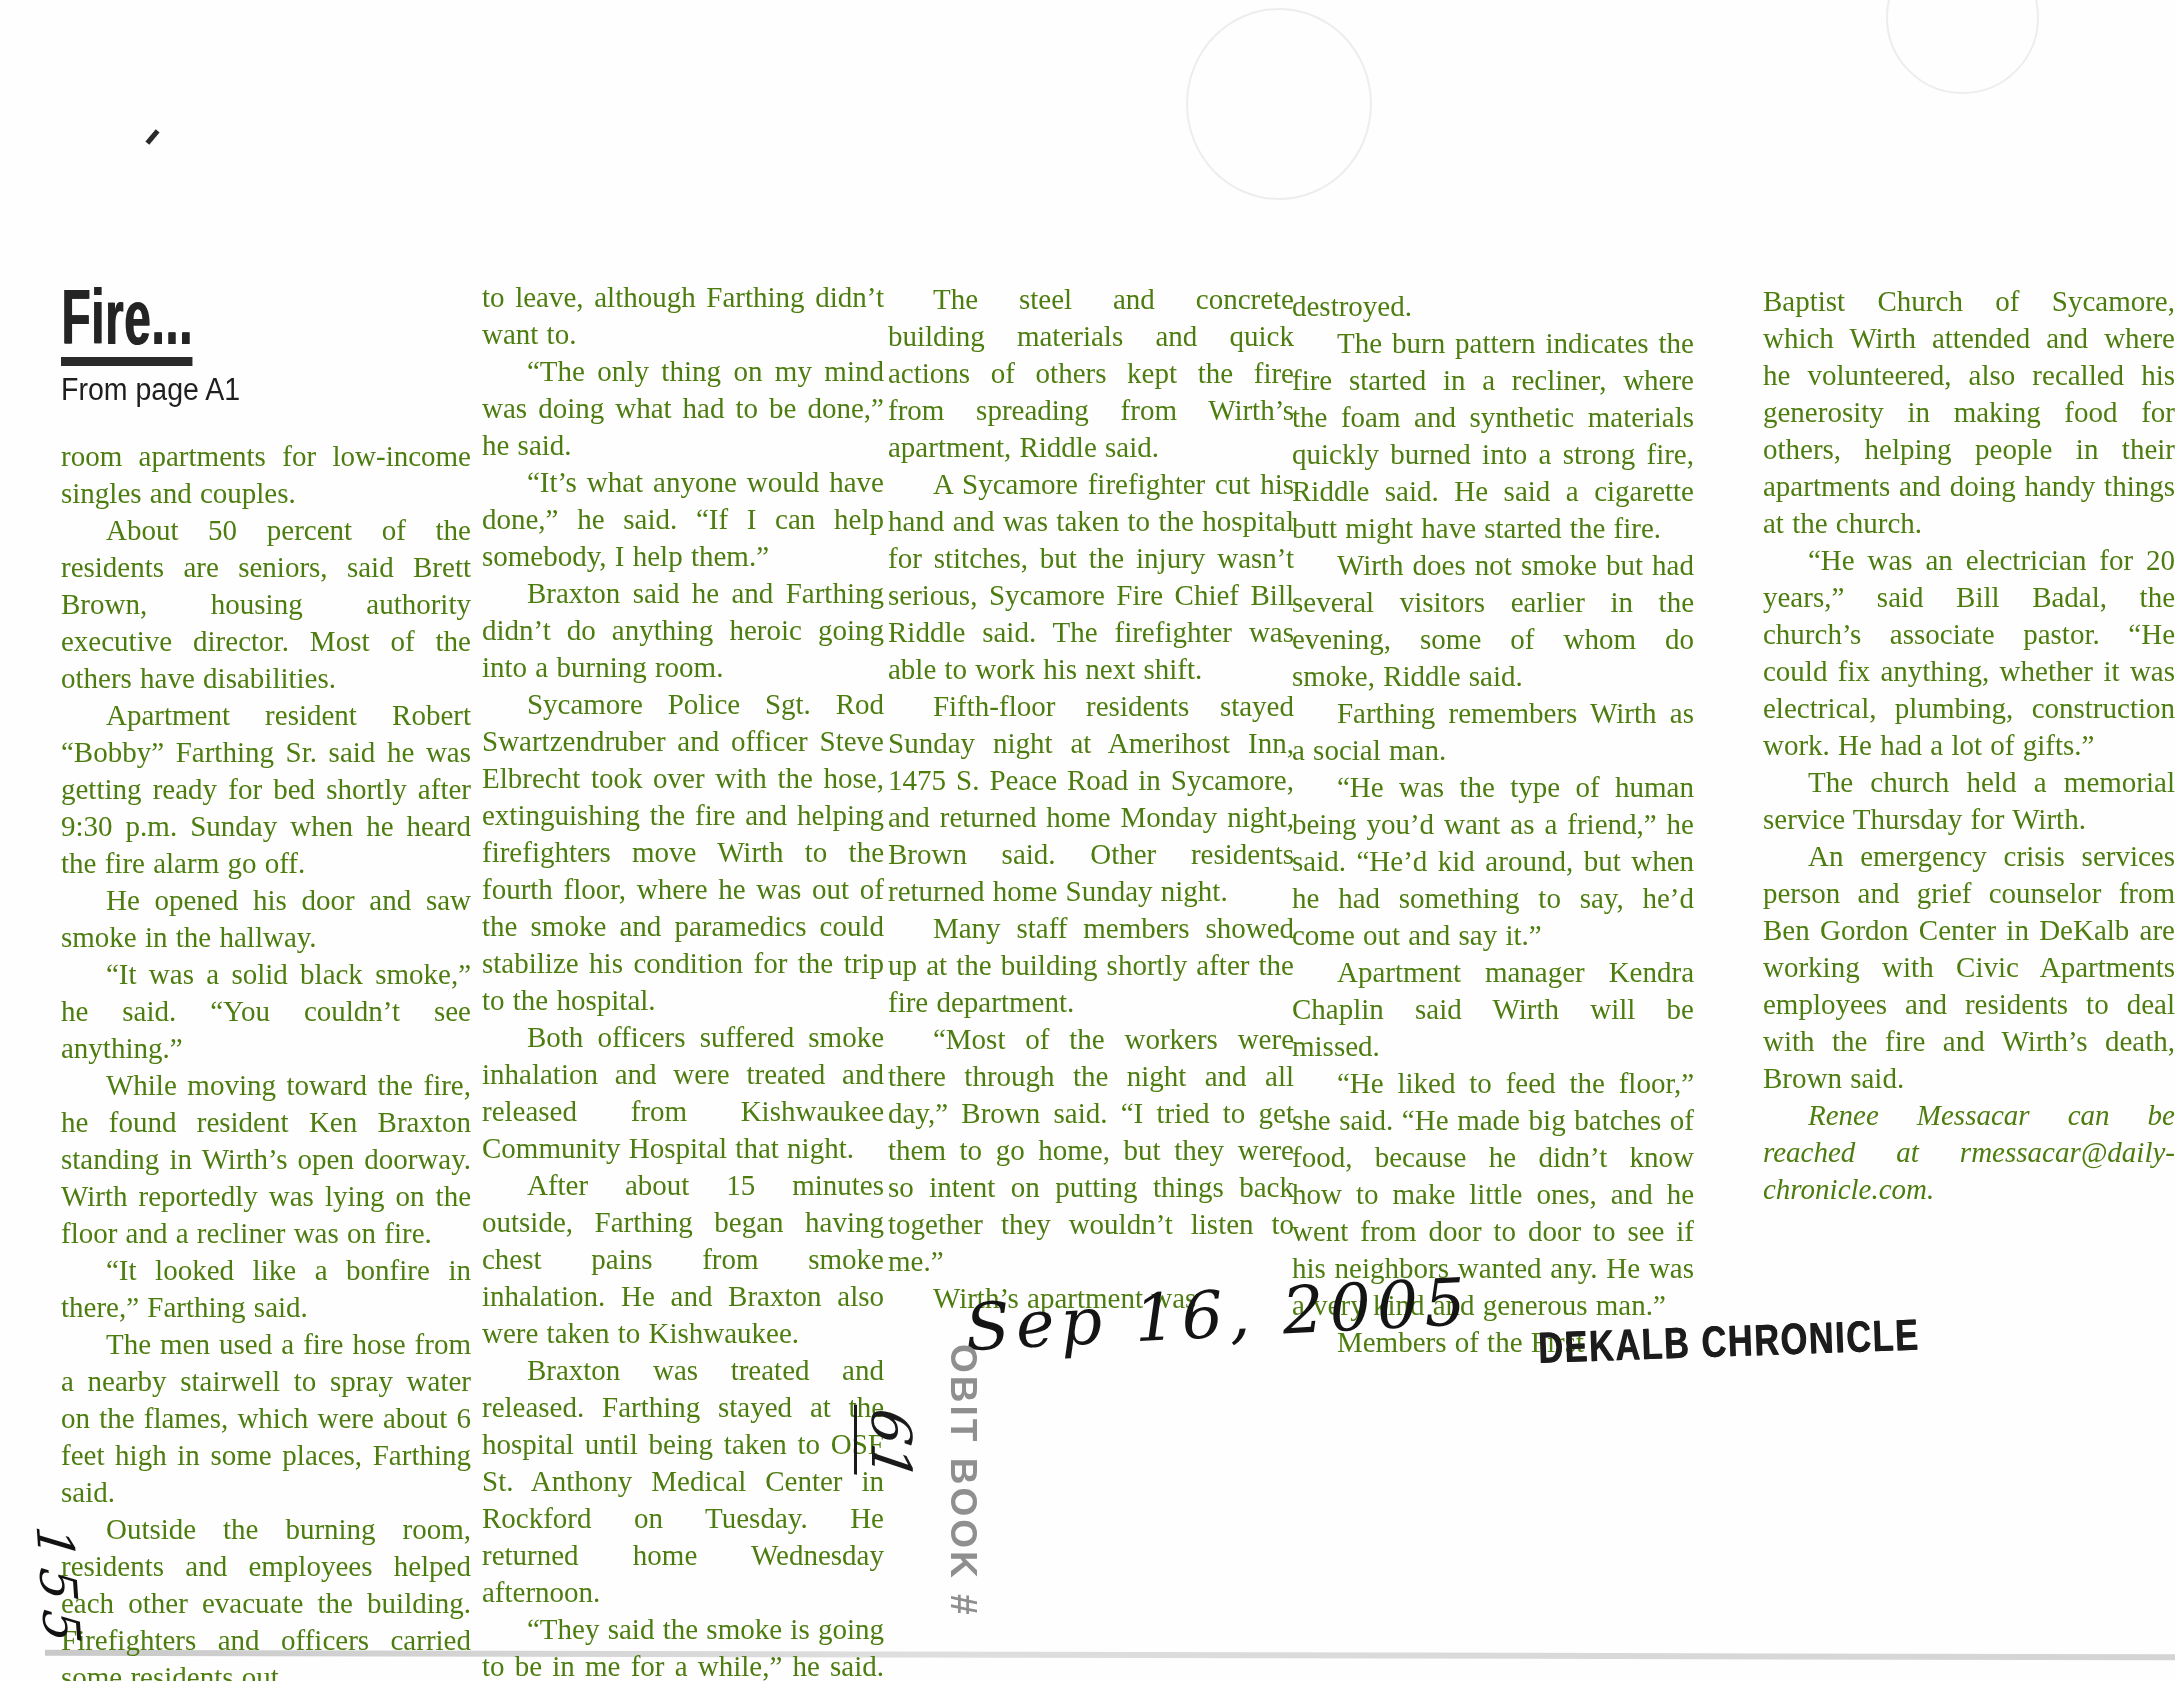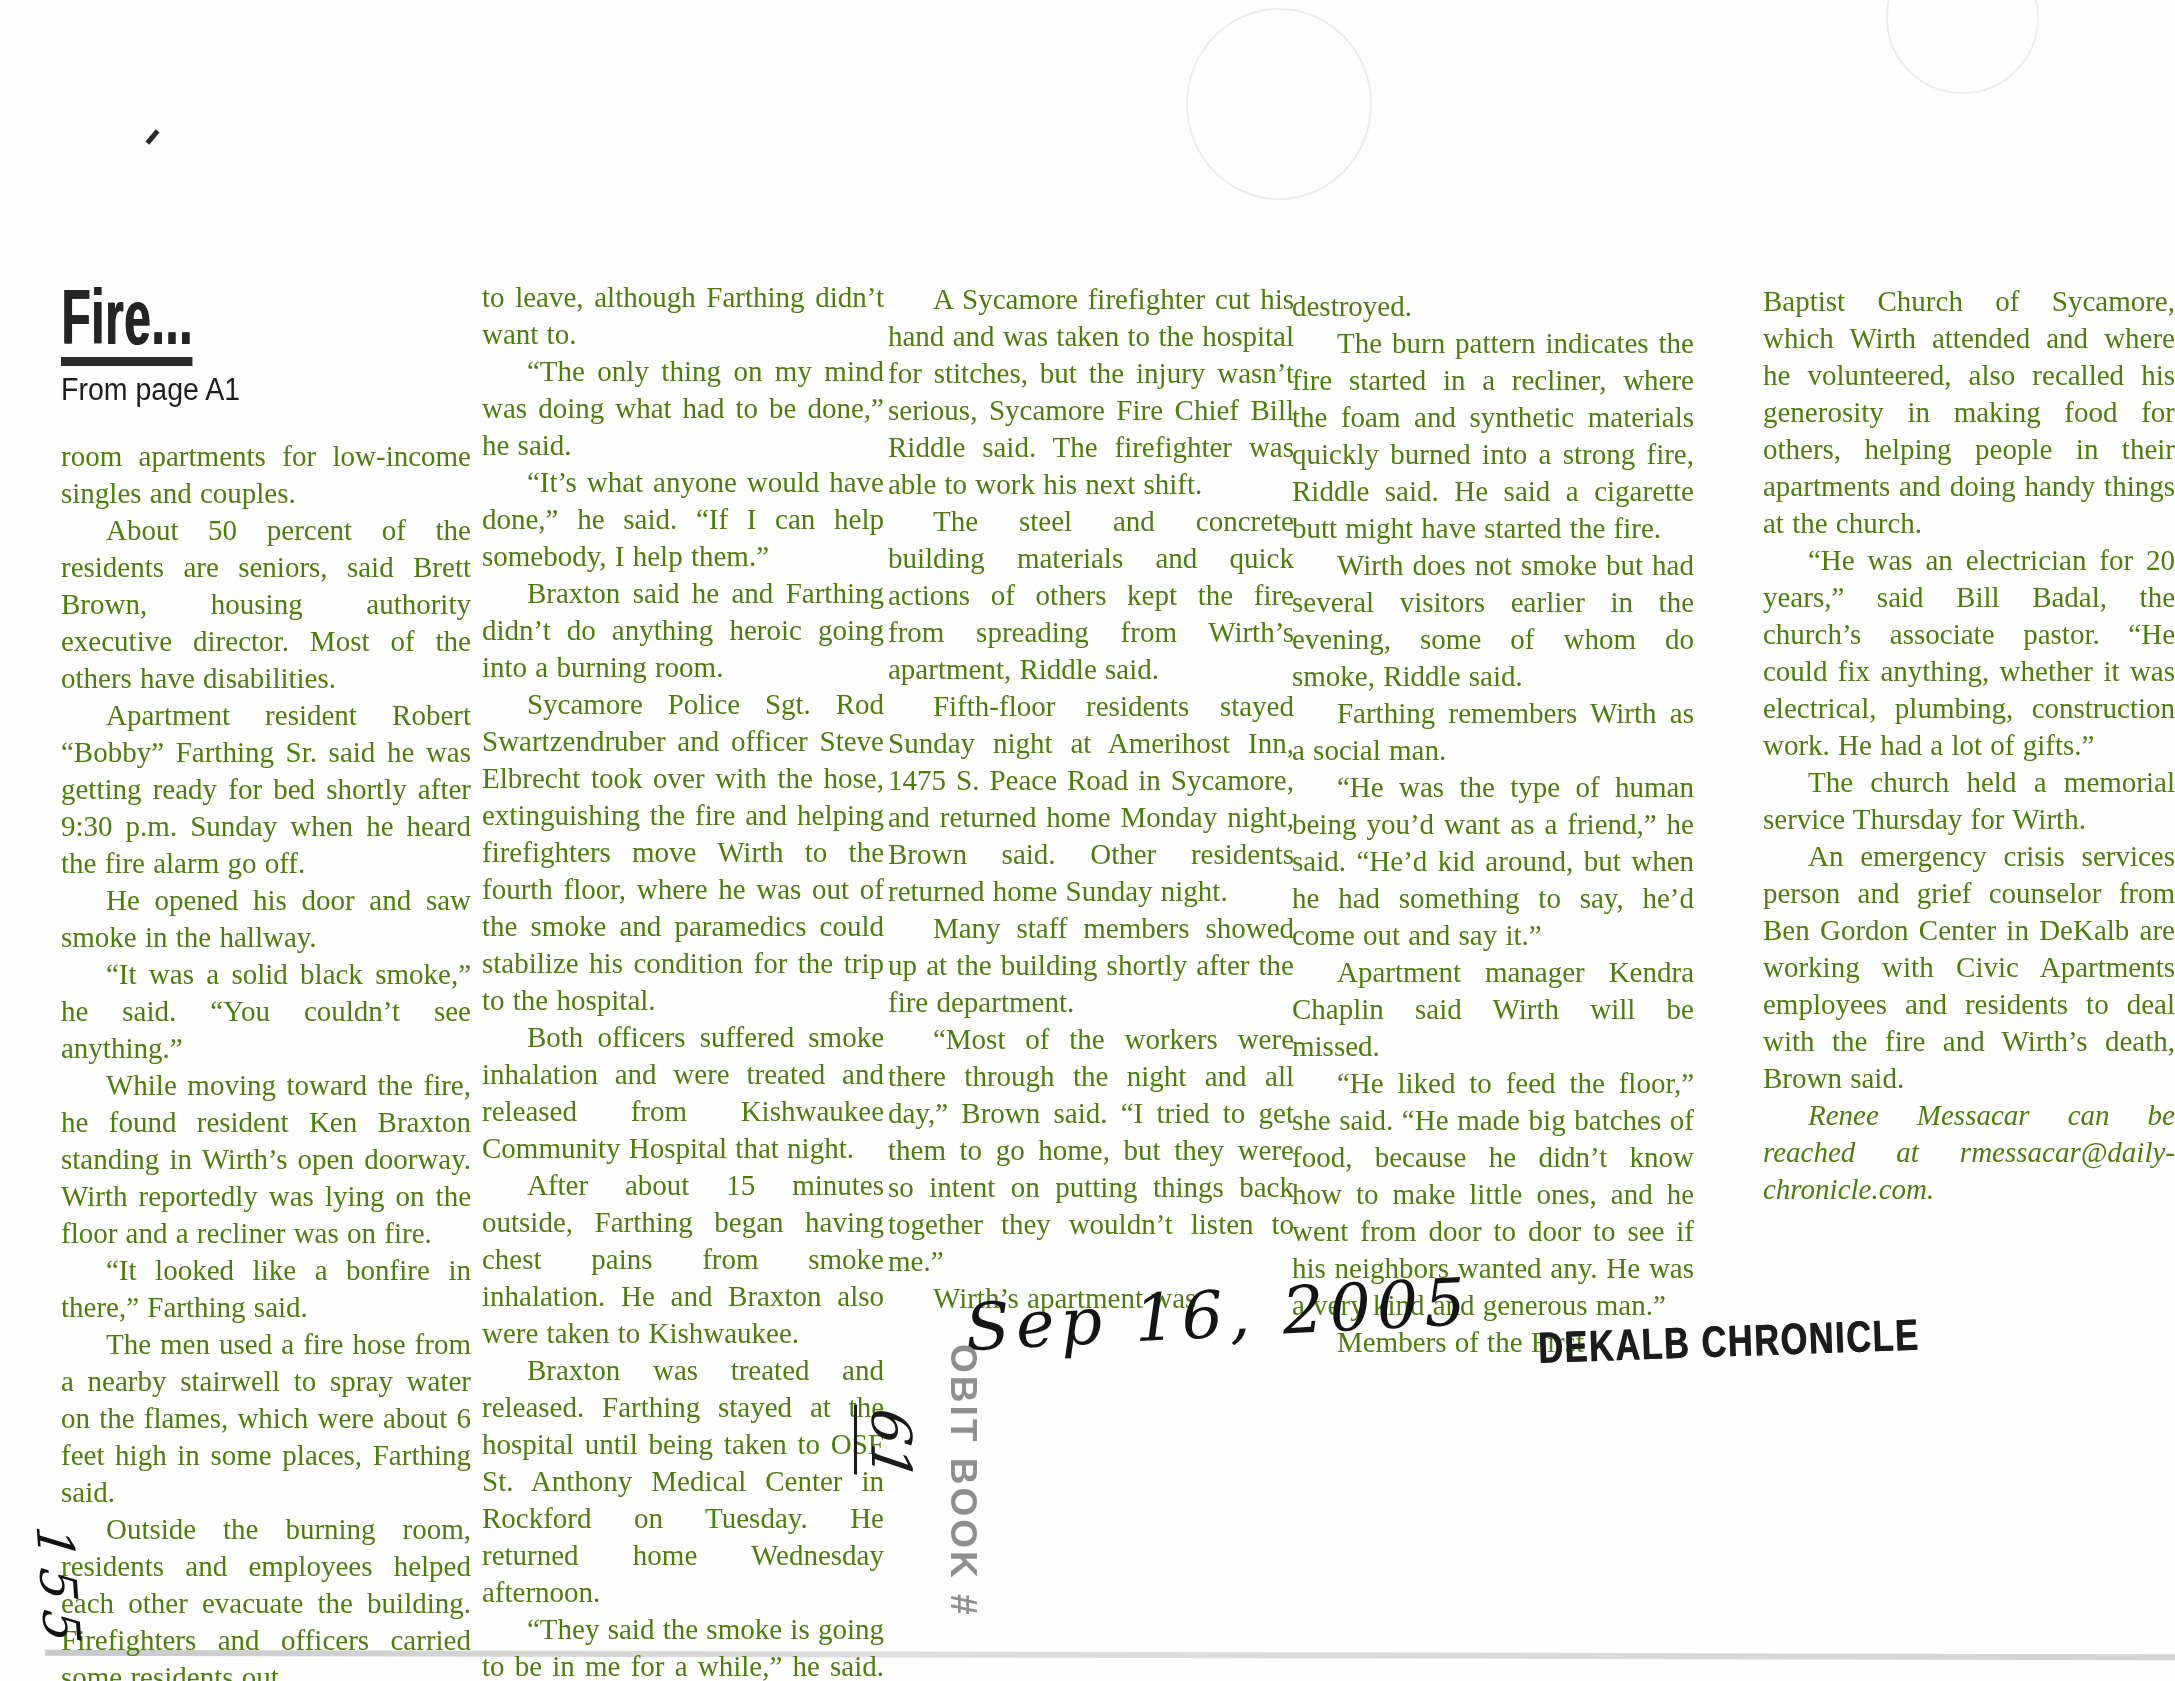--- a/index.html
+++ b/index.html
@@ -170,22 +170,22 @@
       <p class="para">“The only thing on my mind was doing what had to be done,” he said.</p>
       <p class="para">“It’s what anyone would have done,” he said. “If I can help somebody, I help them.”</p>
       <p class="para">Braxton said he and Farthing didn’t do anything heroic going into a burning room.</p>
       <p class="para">Sycamore Police Sgt. Rod Swartzendruber and officer Steve Elbrecht took over with the hose, extinguishing the fire and helping firefighters move Wirth to the fourth floor, where he was out of the smoke and paramedics could stabilize his condition for the trip to the hospital.</p>
       <p class="para">Both officers suffered smoke inhalation and were treated and released from Kishwaukee Community Hospital that night.</p>
       <p class="para">After about 15 minutes outside, Farthing began having chest pains from smoke inhalation. He and Braxton also were taken to Kishwaukee.</p>
       <p class="para">Braxton was treated and released. Farthing stayed at the hospital until being taken to OSF St. Anthony Medical Center in Rockford on Tuesday. He returned home Wednesday afternoon.</p>
       <p class="para">“They said the smoke is going to be in me for a while,” he said. “Even today, I can still taste it.”</p>
     </div>
   <div class="col" id="col3">
+      <p class="para">The steel and concrete building materials and quick actions of others kept the fire from spreading from Wirth’s apartment, Riddle said.</p>
       <p class="para">A Sycamore firefighter cut his hand and was taken to the hospital for stitches, but the injury wasn’t serious, Sycamore Fire Chief Bill Riddle said. The firefighter was able to work his next shift.</p>
-      <p class="para">The steel and concrete building materials and quick actions of others kept the fire from spreading from Wirth’s apartment, Riddle said.</p>
       <p class="para">Fifth-floor residents stayed Sunday night at Amerihost Inn, 1475 S. Peace Road in Sycamore, and returned home Monday night, Brown said. Other residents returned home Sunday night.</p>
       <p class="para">Many staff members showed up at the building shortly after the fire department.</p>
       <p class="para">“Most of the workers were there through the night and all day,” Brown said. “I tried to get them to go home, but they were so intent on putting things back together they wouldn’t listen to me.”</p>
       <p class="para">Wirth’s apartment was</p>
     </div>
   <div class="col" id="col4">
       <p class="para noindent">destroyed.</p>
       <p class="para">The burn pattern indicates the fire started in a recliner, where the foam and synthetic materials quickly burned into a strong fire, Riddle said. He said a cigarette butt might have started the fire.</p>
       <p class="para">Wirth does not smoke but had several visitors earlier in the evening, some of whom do smoke, Riddle said.</p>
       <p class="para">Farthing remembers Wirth as a social man.</p>

